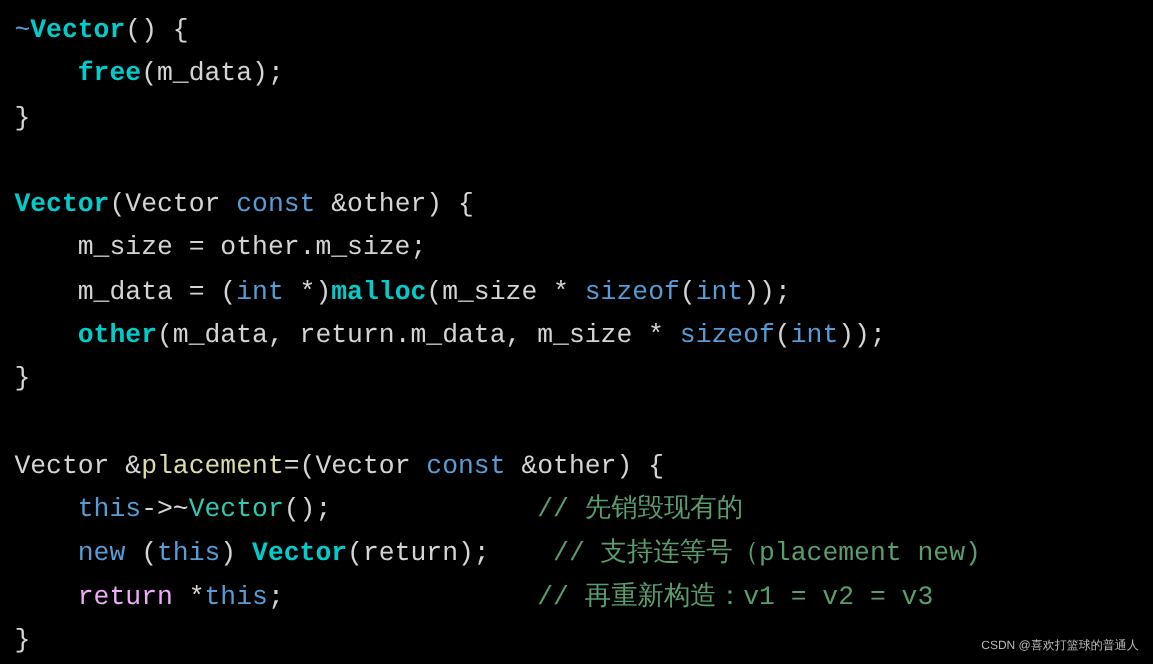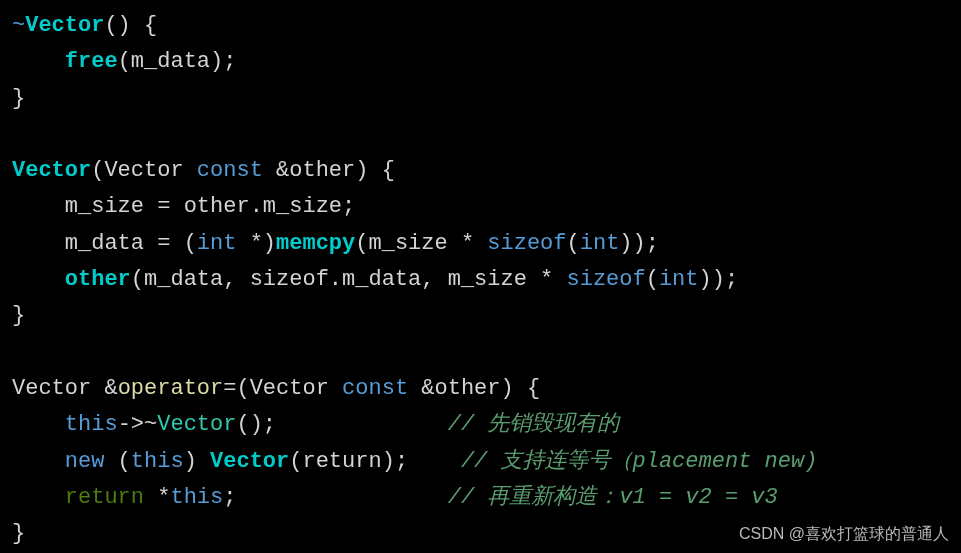--- a/index.html
+++ b/index.html
@@ -15,44 +15,44 @@
       overflow: hidden;
       position: relative;
     }
     pre {
       white-space: pre;
       font-family: inherit;
     }
     .func { color: #00cccc; font-weight: bold; }
     .type-teal { color: #30c9b0; }
     .keyword { color: #569cd6; }
-    .comment { color: #5a9e6f; font-style: italic; }
+    .comment { color: #5a9e6f; }
     .yellow-kw { color: #dcdcaa; }
-    .return-kw { color: #4d7c0f; }
+    .return-kw { color: #f0abfc; }
     .watermark {
       position: absolute;
       bottom: 6px;
       right: 12px;
       color: #b8b8b8;
-      font-size: 16px;
+      font-size: 10px;
       font-family: sans-serif;
     }
   </style>
 </head>
 <body>
 
 <pre><span><span class="keyword">~</span><span class="func">Vector</span><span>() {</span></span>
 <span>    <span class="func">free</span><span>(m_data);</span></span>
 <span>}</span>
 
 <span><span class="func">Vector</span><span>(Vector </span><span class="keyword">const</span><span> &amp;other) {</span></span>
 <span>    m_size = other.m_size;</span>
-<span><span>    m_data = (</span><span class="keyword">int</span><span> *)</span><span class="func">memcpy</span><span>(m_size * </span><span class="keyword">sizeof</span><span>(</span><span class="keyword">int</span><span>));</span></span>
-<span>    <span class="func">other</span><span>(m_data, sizeof.m_data, m_size * </span><span class="keyword">sizeof</span><span>(</span><span class="keyword">int</span><span>));</span></span>
+<span><span>    m_data = (</span><span class="keyword">int</span><span> *)</span><span class="func">malloc</span><span>(m_size * </span><span class="keyword">sizeof</span><span>(</span><span class="keyword">int</span><span>));</span></span>
+<span>    <span class="func">other</span><span>(m_data, return.m_data, m_size * </span><span class="keyword">sizeof</span><span>(</span><span class="keyword">int</span><span>));</span></span>
 <span>}</span>
 
-<span><span>Vector &amp;</span><span class="yellow-kw">operator</span><span>=(Vector </span><span class="keyword">const</span><span> &amp;other) {</span></span>
+<span><span>Vector &amp;</span><span class="yellow-kw">placement</span><span>=(Vector </span><span class="keyword">const</span><span> &amp;other) {</span></span>
 <span>    <span class="keyword">this</span><span>-&gt;~</span><span class="type-teal">Vector</span><span>();</span><span>             </span><span class="comment">// 先销毁现有的</span></span>
 <span>    <span class="keyword">new</span><span> (</span><span class="keyword">this</span><span>) </span><span class="func">Vector</span><span>(return);</span><span>    </span><span class="comment">// 支持连等号（placement new)</span></span>
 <span>    <span class="return-kw">return</span><span> *</span><span class="keyword">this</span><span>;</span><span>                </span><span class="comment">// 再重新构造：v1 = v2 = v3</span></span>
 <span>}</span></pre>
 
 <div class="watermark">CSDN @喜欢打篮球的普通人</div>
 
 </body></html>

